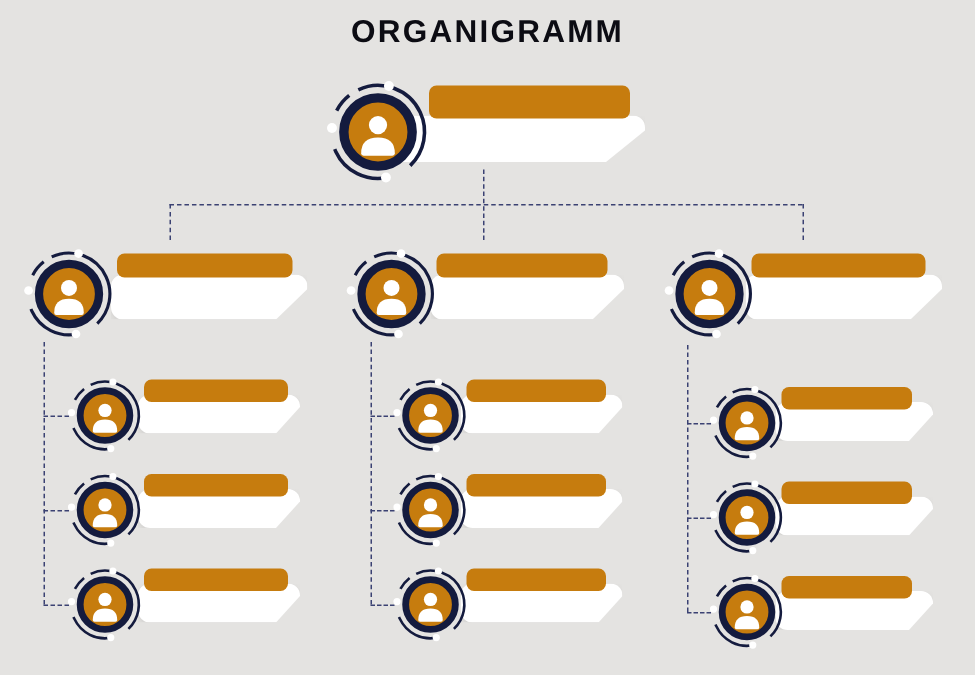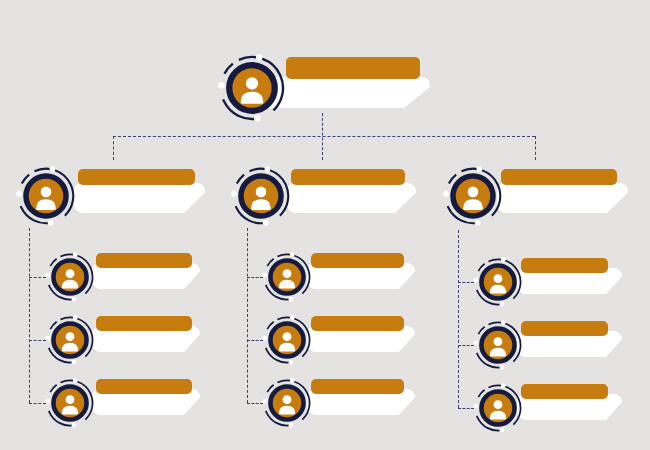--- a/index.html
+++ b/index.html
@@ -50,20 +50,21 @@
       <path d="M33 71.5 q0 -16 17 -16 q17 0 17 16 q0 2.5 -2.5 2.5 h-29 q-2.5 0 -2.5 -2.5 z" fill="#ffffff"></path>
       <circle cx="61" cy="3.5" r="5" fill="#ffffff"></circle>
       <circle cx="3.5" cy="46" r="5" fill="#ffffff"></circle>
       <circle cx="58" cy="96" r="5" fill="#ffffff"></circle>
     </g>
   </defs>
 </svg>
 
 <div class="stage">
 
+  <h1 class="title">ORGANIGRAMM</h1>
 
   <div class="conn v" style="left:322px;top:113px;height:47px;"></div>
   <div class="conn h" style="left:113px;top:136px;width:422px;"></div>
   <div class="conn v" style="left:113px;top:136px;height:24px;"></div>
   <div class="conn v" style="left:535px;top:136px;height:24px;"></div>
 
   <div class="conn v" style="left:29px;top:228px;height:175px;"></div>
   <div class="conn h" style="left:29px;top:277px;width:17px;"></div>
   <div class="conn h" style="left:29px;top:340px;width:17px;"></div>
   <div class="conn h" style="left:29px;top:403px;width:17px;"></div>

